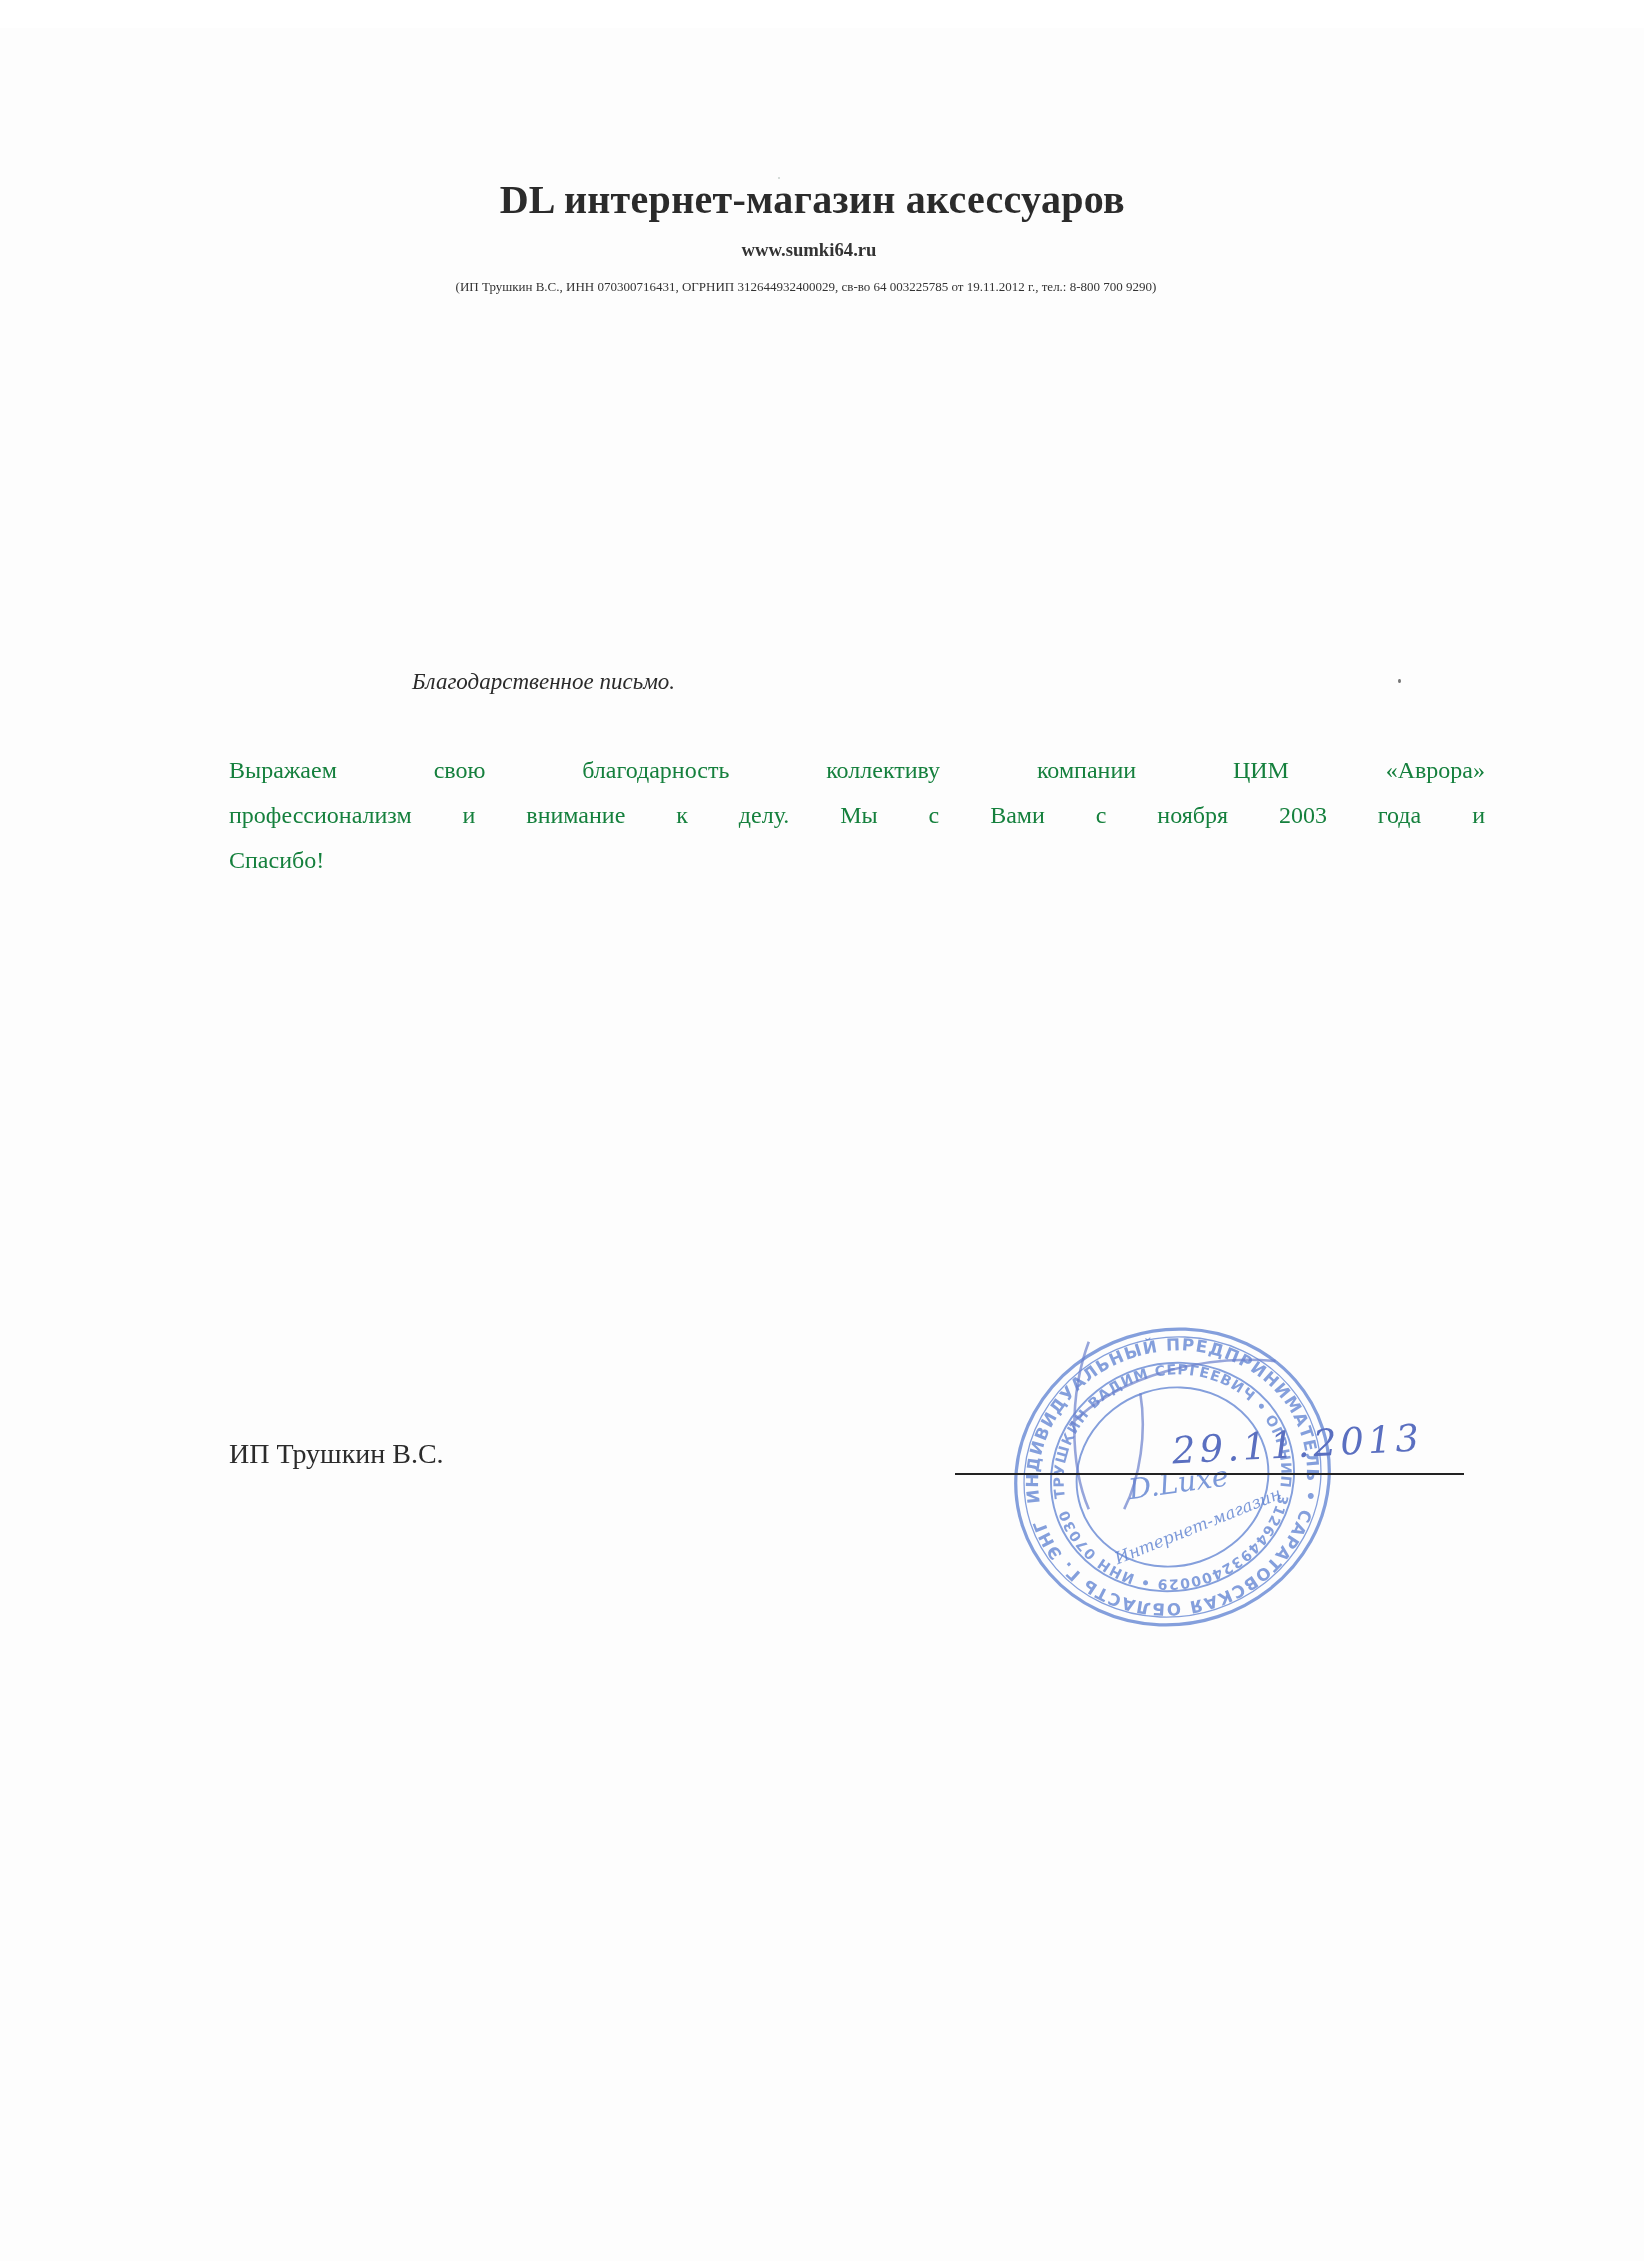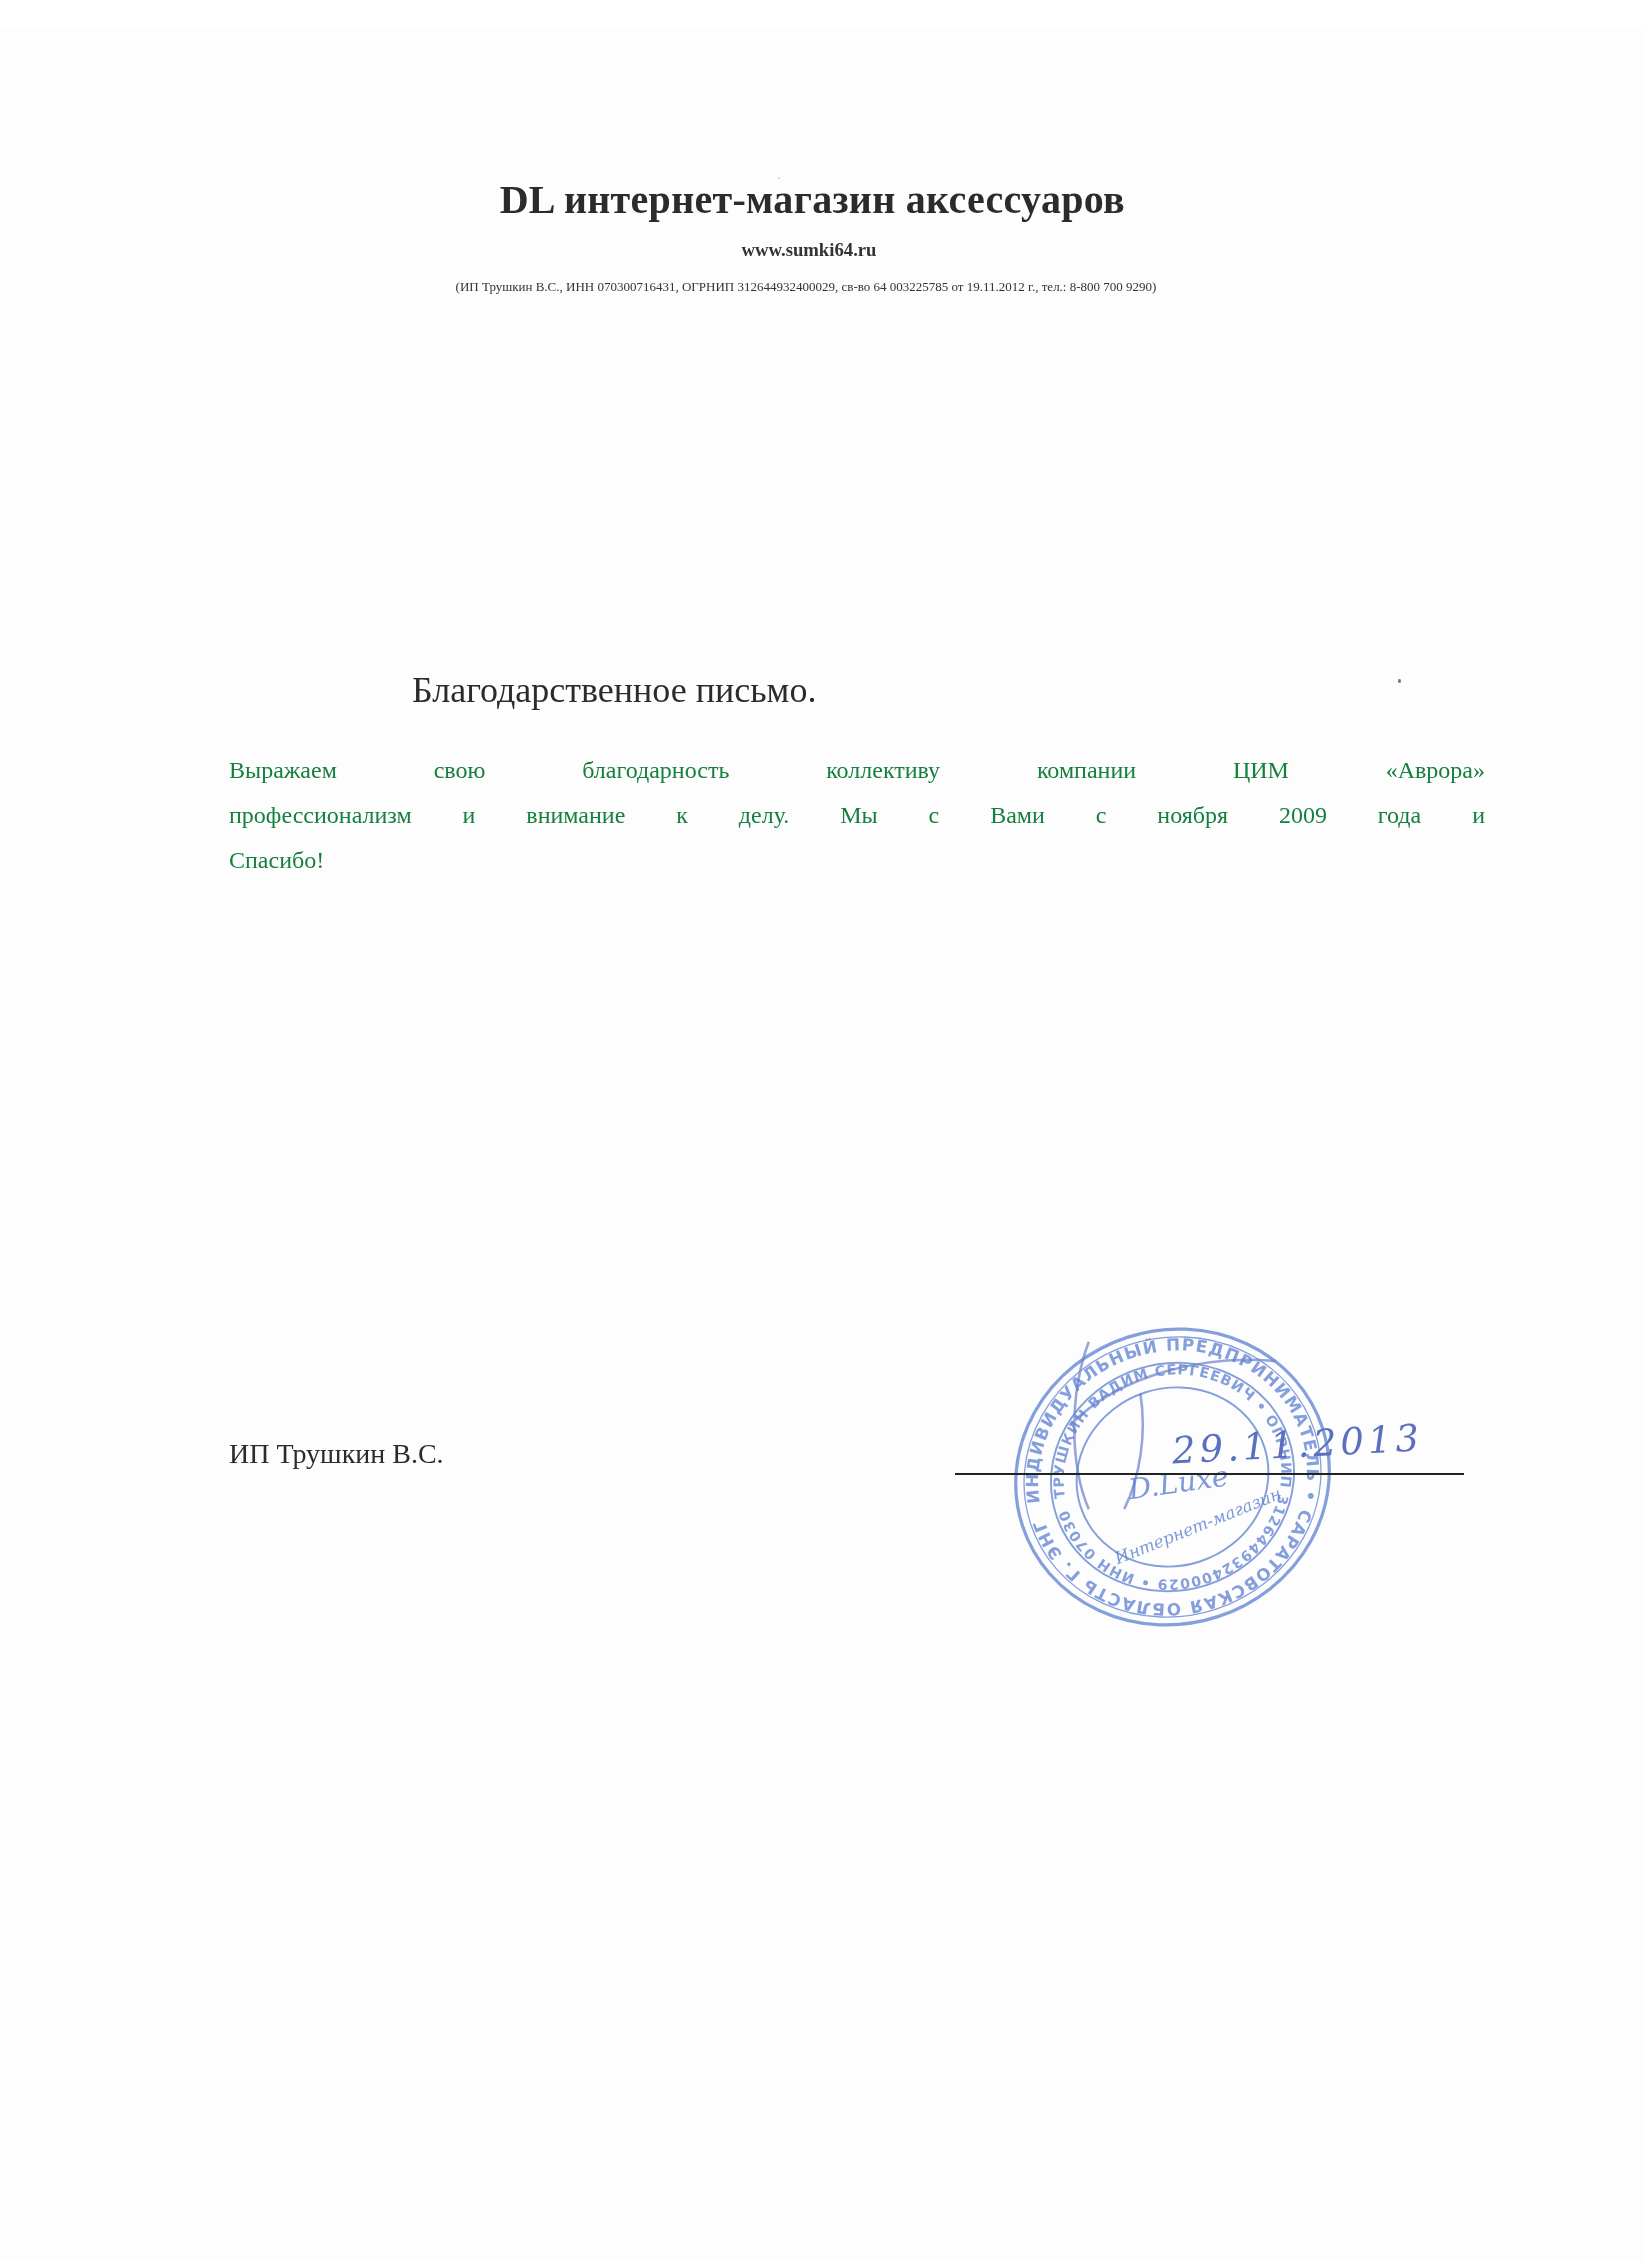--- a/index.html
+++ b/index.html
@@ -58,22 +58,23 @@
       text-align: center;
       font-size: 13px;
       color: #333;
       transform: translateX(-16px);
     }
 
     .letter-heading {
       position: absolute;
       left: 412px;
       top: 641px;
-      font-size: 36px;
+      font-size: 23px;
       color: #2b2b2b;
+      font-style: italic;
     }
     .letter-body {
       position: absolute;
       left: 229px;
       top: 720px;
       width: 1256px;
       font-size: 24px;
       line-height: 45px;
       color: #15803d;
       text-align: justify;
@@ -143,21 +144,21 @@
   <div class="header">
     <div class="company-title">DL интернет-магазин аксессуаров</div>
     <div class="website">www.sumki64.ru</div>
     <div class="requisites">(ИП Трушкин В.С., ИНН 070300716431, ОГРНИП 312644932400029, св-во 64 003225785 от 19.11.2012 г., тел.: 8-800 700 9290)</div>
   </div>
 
   <div class="letter-heading">Благодарственное письмо.</div>
 
   <div class="letter-body">
     <span class="line">Выражаем свою благодарность коллективу компании ЦИМ «Аврора»</span>
-    <span class="line">профессионализм и внимание к делу. Мы с Вами с ноября 2009 года и</span>
+    <span class="line">профессионализм и внимание к делу. Мы с Вами с ноября 2003 года и</span>
     <span class="thanks">Спасибо!</span>
   </div>
 
   <div class="signatory">ИП Трушкин В.С.</div>
 
   <div class="stamp">
     <svg viewBox="0 0 560 500">
       <defs>
         <path id="outerArc" d="M 70 250 A 210 195 0 1 1 490 250 A 210 195 0 1 1 70 250"></path>
         <path id="innerArc" d="M 110 250 A 170 158 0 1 1 450 250 A 170 158 0 1 1 110 250"></path>

